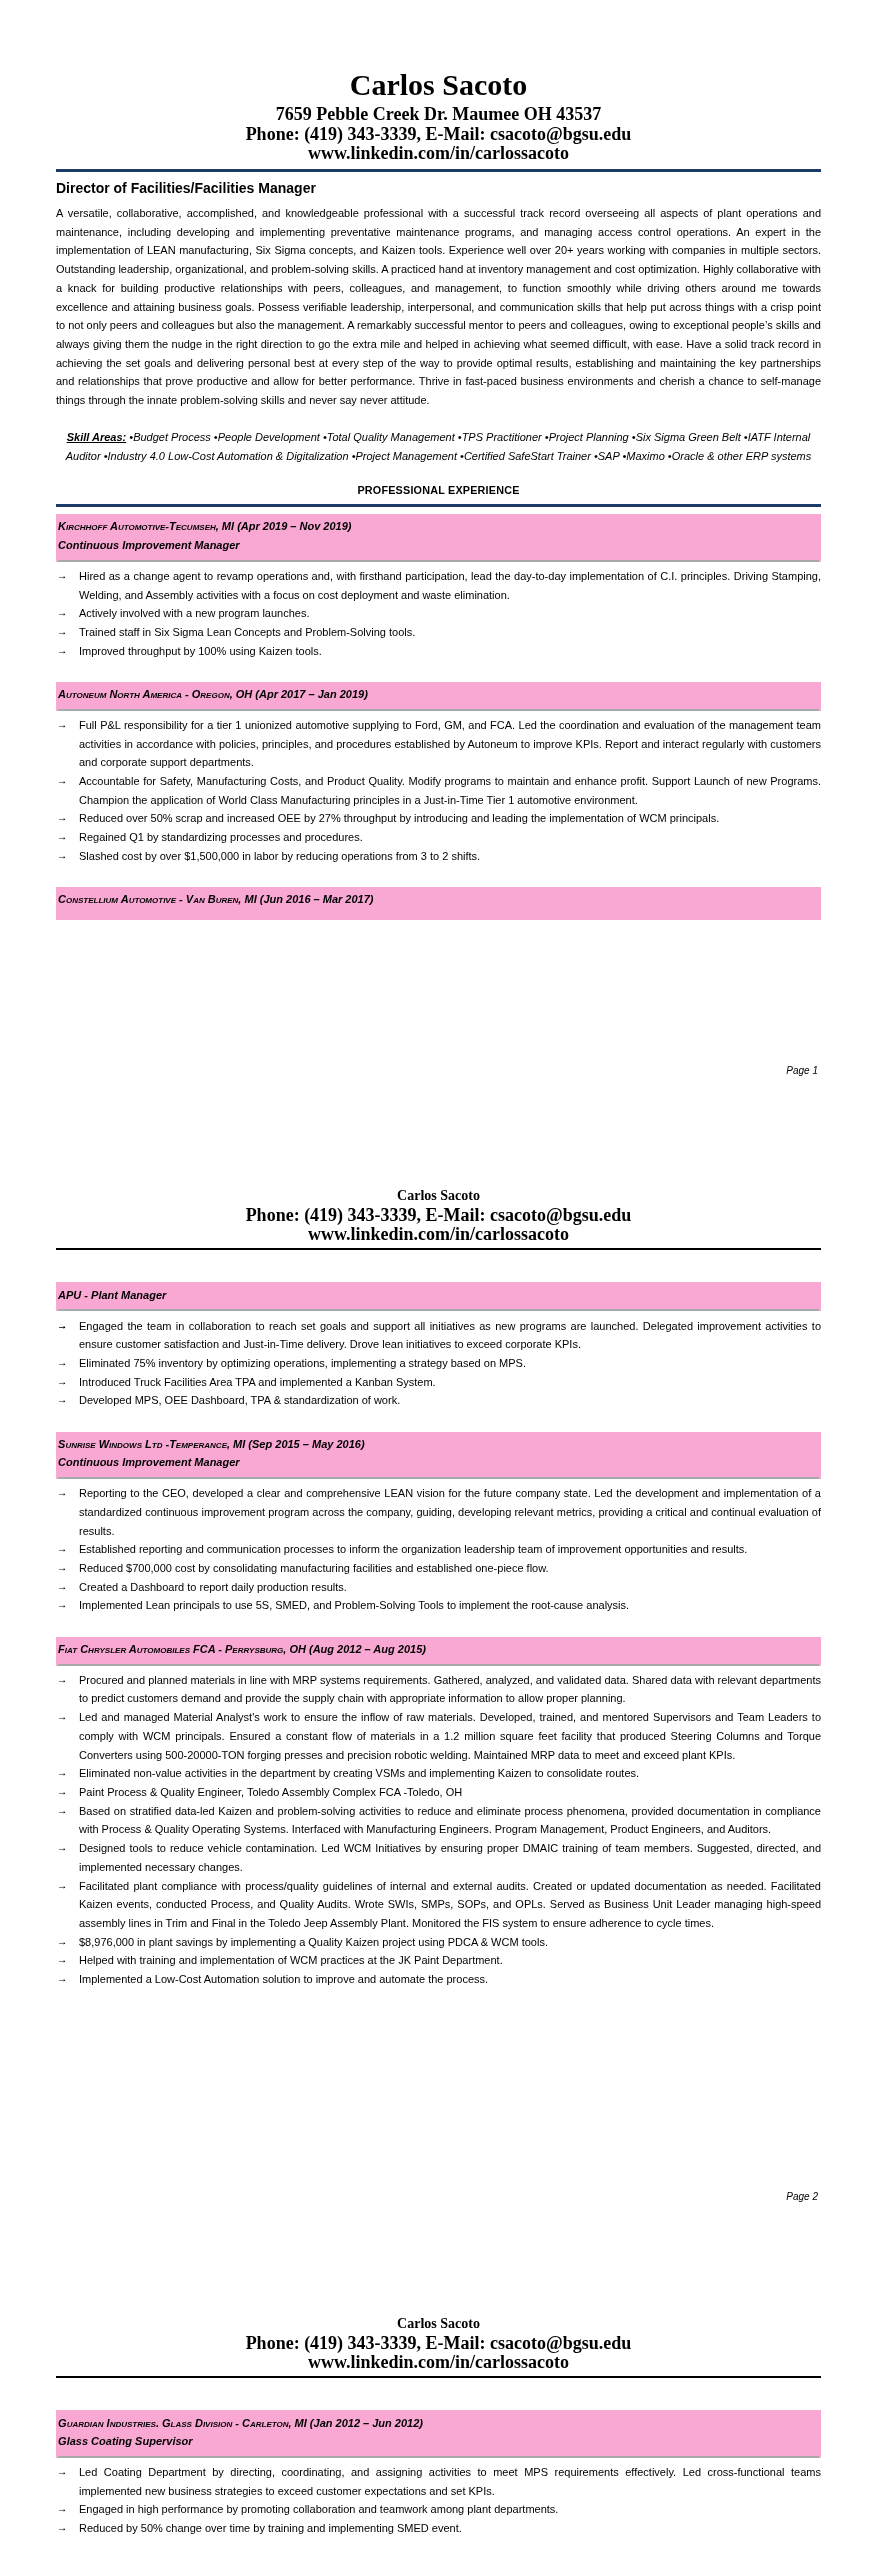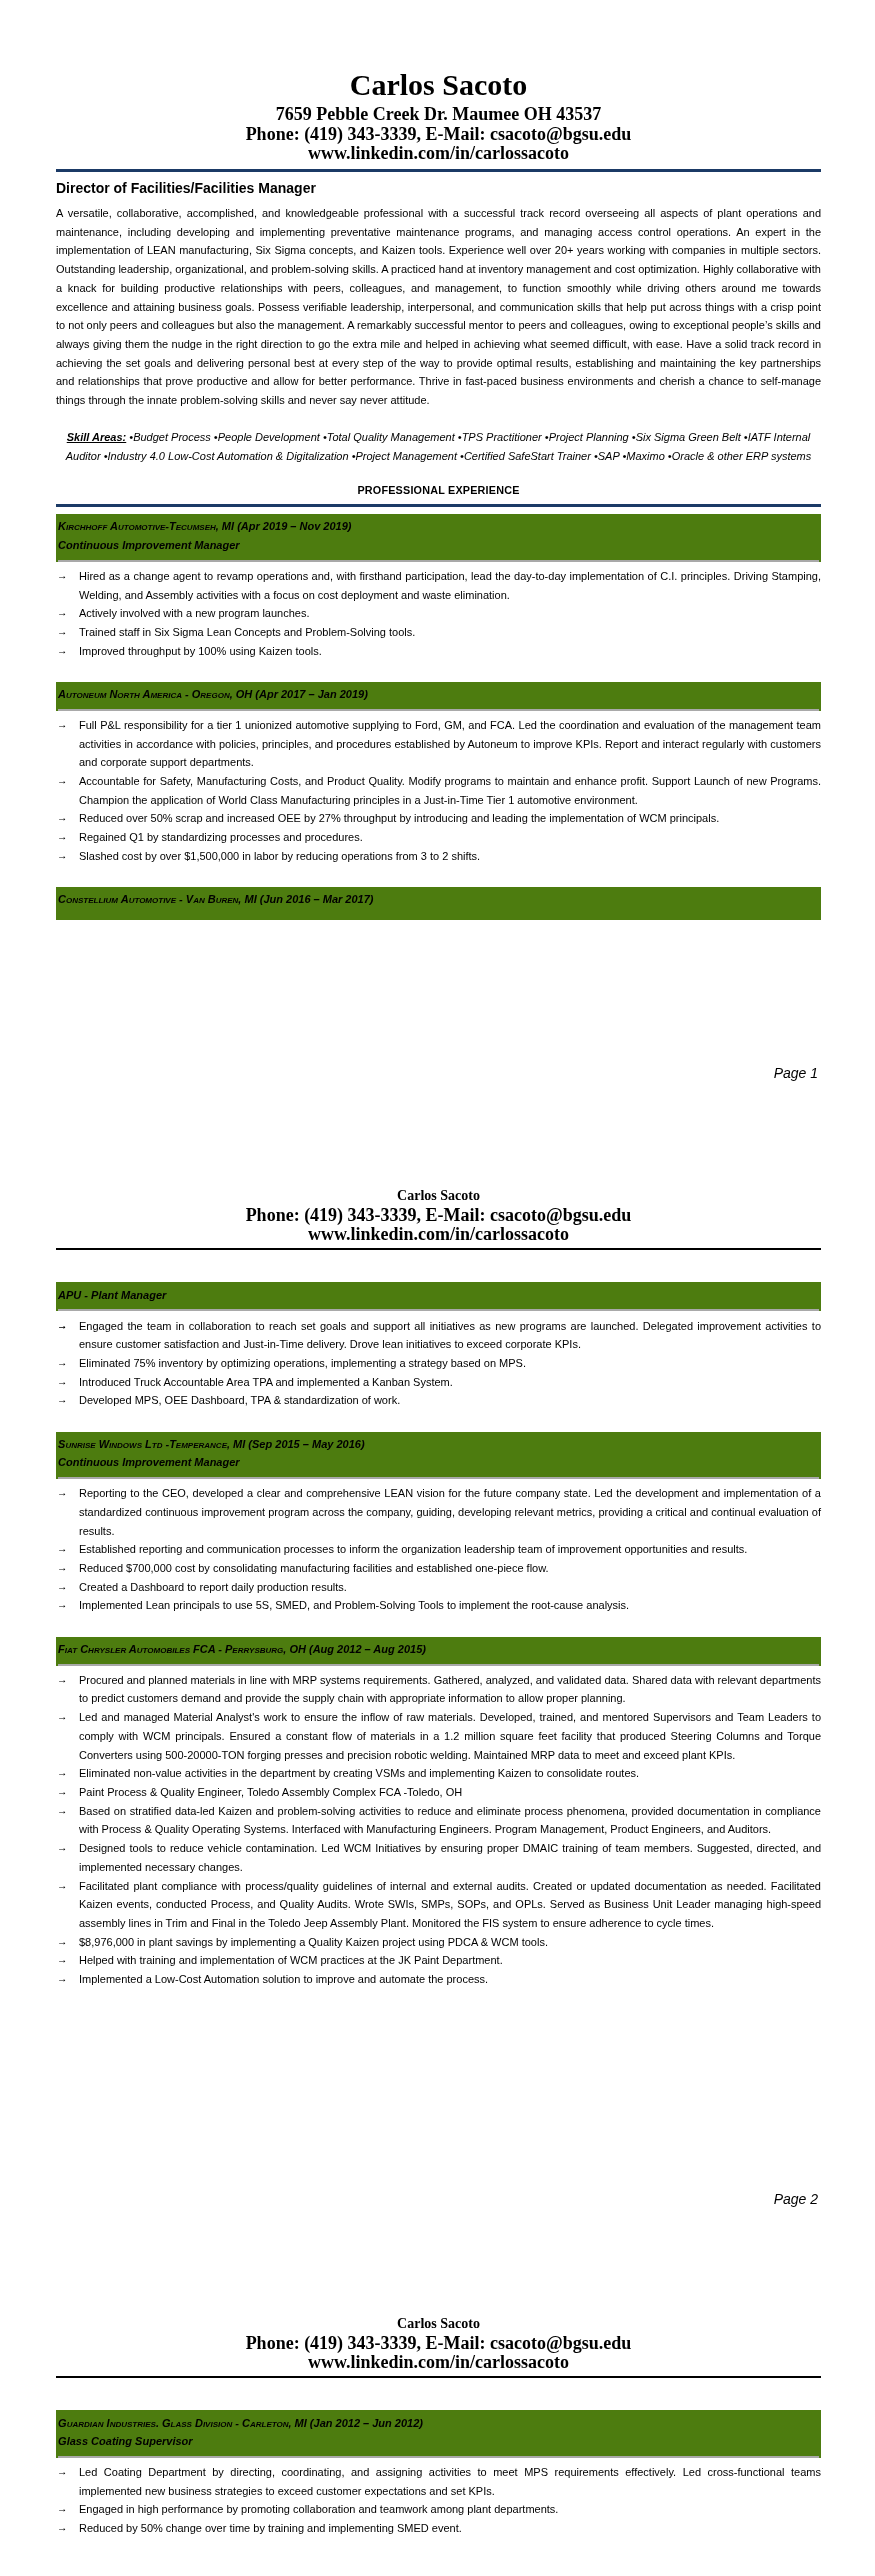--- a/index.html
+++ b/index.html
@@ -16,32 +16,32 @@
   .rule-black { height: 2.6px; background: #000; }
 
   .headline { text-align: left; font-weight: bold; font-size: 14px; line-height: 18.5px; }
   .summary { font-size: 11px; line-height: 18.7px; text-align: justify; }
 
   .skills { text-align: center; font-style: italic; font-size: 11px; line-height: 18.5px; padding: 0 4.1px; }
   .skills .lbl { font-weight: bold; text-decoration: underline; }
 
   .section-title { text-align: center; font-weight: bold; font-size: 10.8px; line-height: 15.5px; letter-spacing: 0.2px; }
 
-  .job-head { background: #4d7c0f; padding: 3.1px 2.1px 0 2.1px; }
+  .job-head { background: #f9a8d4; padding: 3.1px 2.1px 0 2.1px; }
   .job-head .company { font-weight: bold; font-style: italic; font-size: 11px; line-height: 18.5px; }
   .job-head .company .co { font-variant: small-caps; }
   .job-head .role { font-weight: bold; font-style: italic; font-size: 11px; line-height: 18.5px; }
   .job-head .bar { height: 2.1px; background: #a9a9a9; margin-top: 5.2px; margin-bottom: 5.2px; }
   .job-head.nobar { padding-bottom: 11px; }
 
   ul.bullets { list-style: none; margin-top: 4.1px; }
   ul.bullets li { position: relative; padding-left: 23px; font-size: 11px; line-height: 18.7px; text-align: justify; }
   ul.bullets li .arrow { position: absolute; left: 1px; top: 0; font-size: 10.3px; }
 
-  .page-num { position: absolute; right: 58px; font-style: italic; font-size: 14px; }
+  .page-num { position: absolute; right: 58px; font-style: italic; font-size: 10px; }
 </style>
 </head>
 <body>
 
 <section class="page" style="top:0;height:1133px;">
   <div class="content" style="top:56px;">
     <div class="name">Carlos Sacoto</div>
     <div class="contact" style="margin-top:4.1px;">7659 Pebble Creek Dr. Maumee OH 43537</div>
     <div class="contact">Phone: (419) 343-3339, E-Mail: csacoto@bgsu.edu</div>
     <div class="contact">www.linkedin.com/in/carlossacoto</div>
@@ -100,21 +100,21 @@
 
     <div class="job" style="margin-top:32px;">
       <div class="job-head">
         <div class="role">APU - Plant Manager</div>
         <div class="bar"></div>
       </div>
       <ul class="bullets">
         <li><span class="arrow">→</span></li>
         <li><span class="arrow">→</span><span>Engaged the team in collaboration to reach set goals and support all initiatives as new programs are launched. Delegated improvement activities to ensure customer satisfaction and Just-in-Time delivery. Drove lean initiatives to exceed corporate KPIs.</span></li>
         <li><span class="arrow">→</span><span>Eliminated 75% inventory by optimizing operations, implementing a strategy based on MPS.</span></li>
-        <li><span class="arrow">→</span><span>Introduced Truck Accountable Area TPA and implemented a Kanban System.</span></li>
+        <li><span class="arrow">→</span><span>Introduced Truck Facilities Area TPA and implemented a Kanban System.</span></li>
         <li><span class="arrow">→</span><span>Developed MPS, OEE Dashboard, TPA &amp; standardization of work.</span></li>
       </ul>
     </div>
 
     <div class="job" style="margin-top:21.6px;">
       <div class="job-head">
         <div class="company"><span class="co">Sunrise Windows Ltd -Temperance, MI</span><span> (Sep 2015 – May 2016)</span></div>
         <div class="role">Continuous Improvement Manager</div>
         <div class="bar"></div>
       </div>

